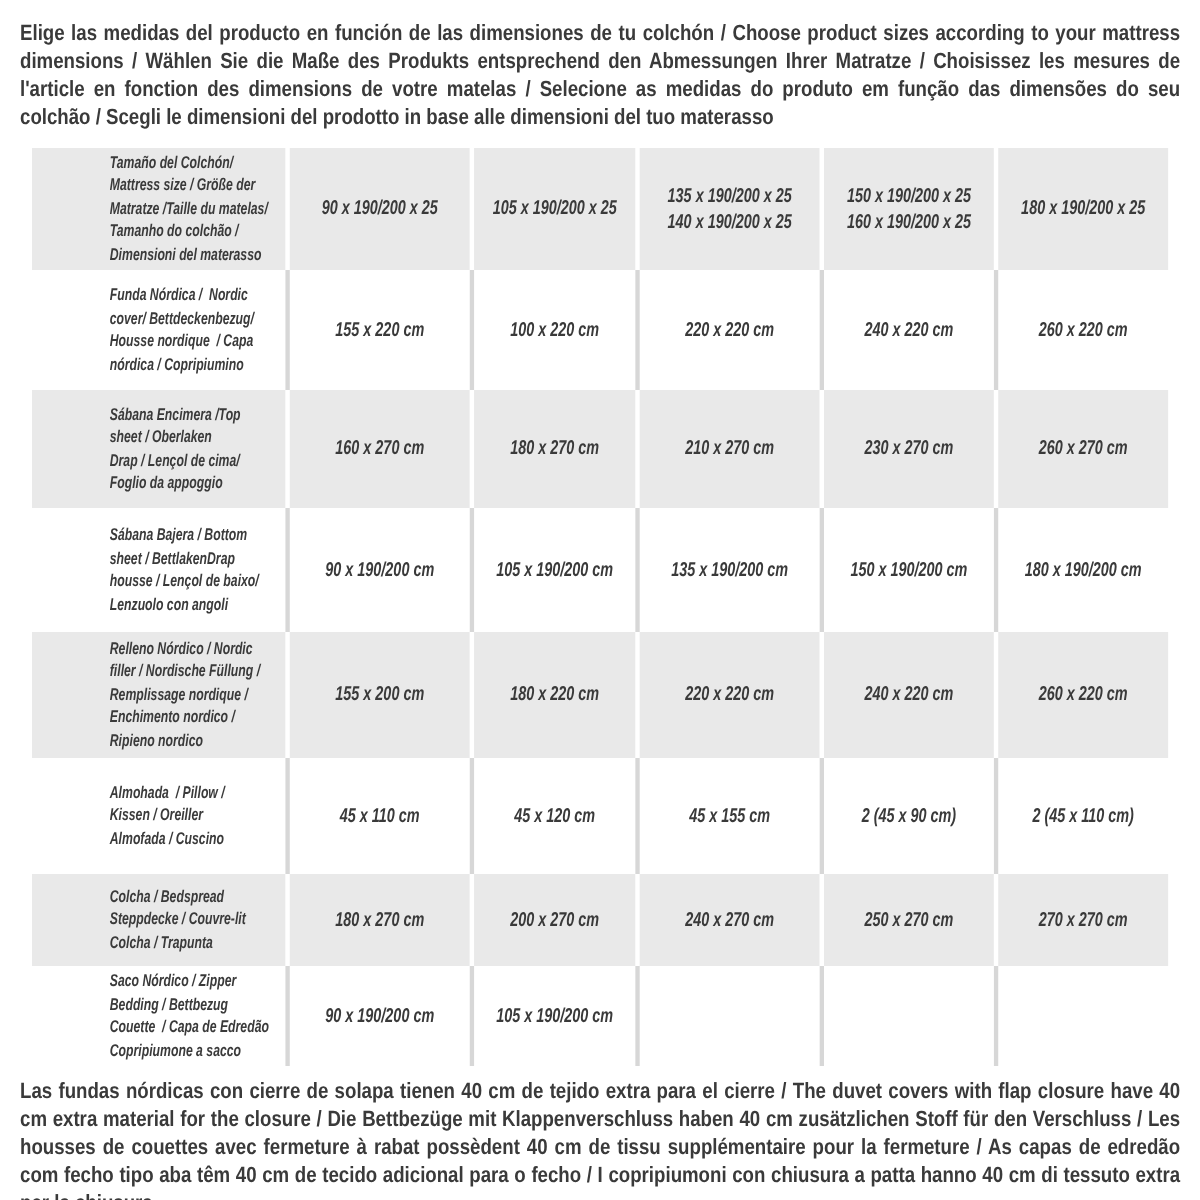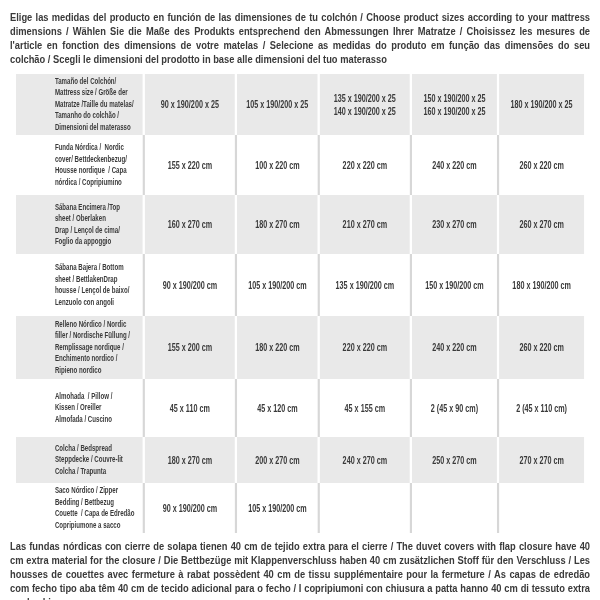--- a/index.html
+++ b/index.html
@@ -20,21 +20,21 @@
   .para {
     font-size:11px;
     line-height:14px;
     font-weight:700;
     text-align:justify;
     color:#3a3a3a;
   }
   .intro-wrap { margin-top:10px; }
   .foot-wrap  { margin-top:6px; }
 
-  .table-wrap { margin:8px 0 0 16px; }
+  .table-wrap { margin:8px 0 0 16px;font-style:italic; }
   .sizetable {
     width:789px;
     transform:scaleX(0.72);
     transform-origin:0 0;
   }
   .trow {
     display:grid;
     grid-template-columns:176px 128px 115px 128px 121px 121px;
   }
   .cell {

